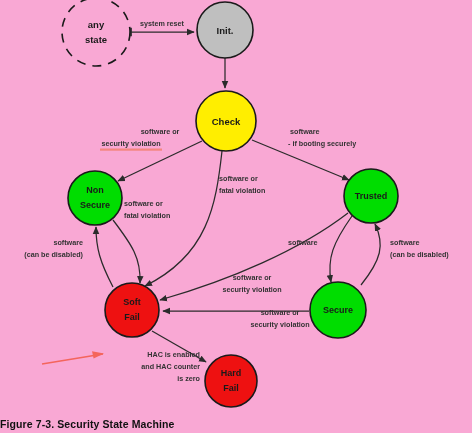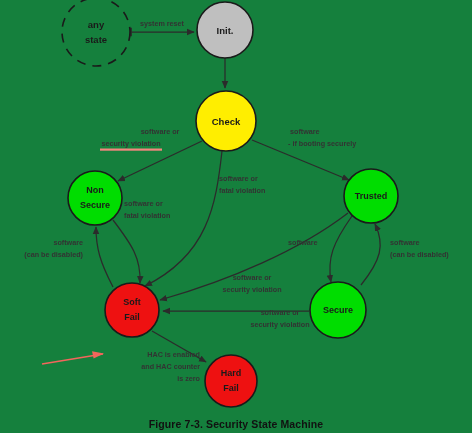--- a/index.html
+++ b/index.html
@@ -8,21 +8,21 @@
     padding: 0;
     background: #ffffff;
   }
   body {
     font-family: "Liberation Sans", sans-serif;
   }
   #figure {
     position: relative;
     width: 472px;
     height: 433px;
-    background: #15803d;
+    background: #f9a8d4;
     overflow: hidden;
   }
   #diagram-svg {
     position: absolute;
     left: 0;
     top: 0;
     width: 472px;
     height: 433px;
   }
   .node-label {
@@ -43,21 +43,21 @@
     fill: #333333;
   }
   .edge-label.anchor-mid { text-anchor: middle; }
   .edge-label.anchor-end { text-anchor: end; }
   .edge-label.anchor-start { text-anchor: start; }
   .caption {
     position: absolute;
     left: 0;
     right: 0;
     bottom: 3px;
-    text-align: center;
+    text-align: left;
     font-family: "Liberation Sans", sans-serif;
     font-weight: bold;
     font-size: 10.5px;
     color: #111111;
     letter-spacing: 0.1px;
   }
   .edge-path {
     fill: none;
     stroke: #2b2b2b;
     stroke-width: 1.25;

